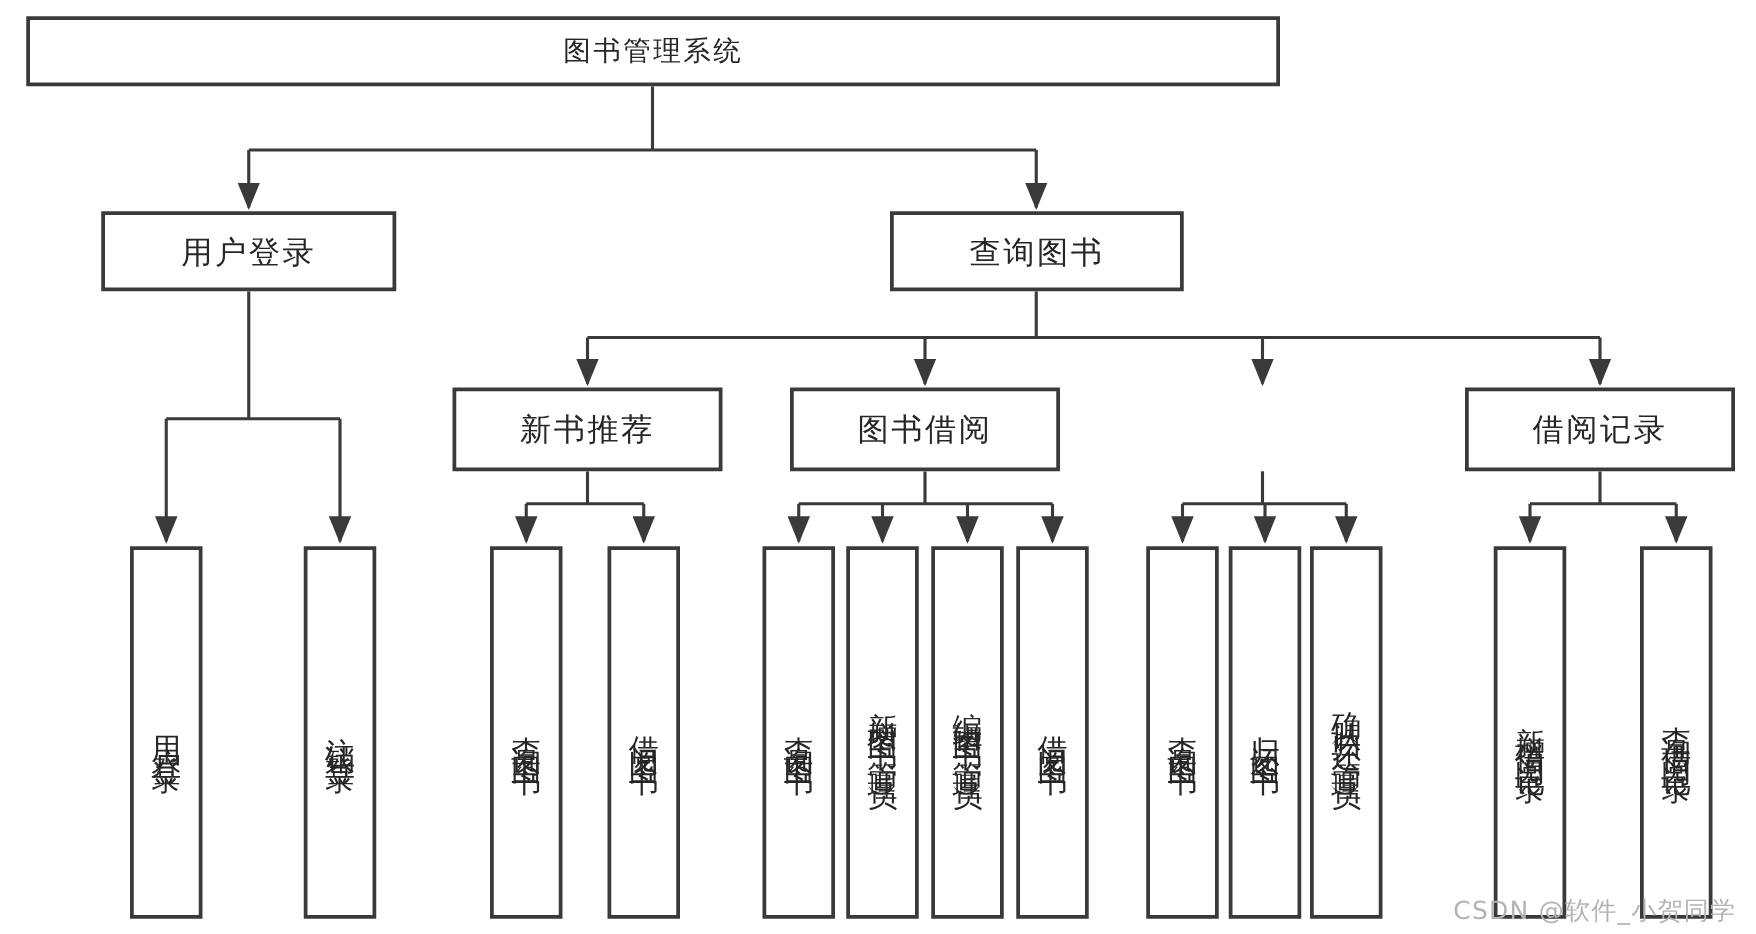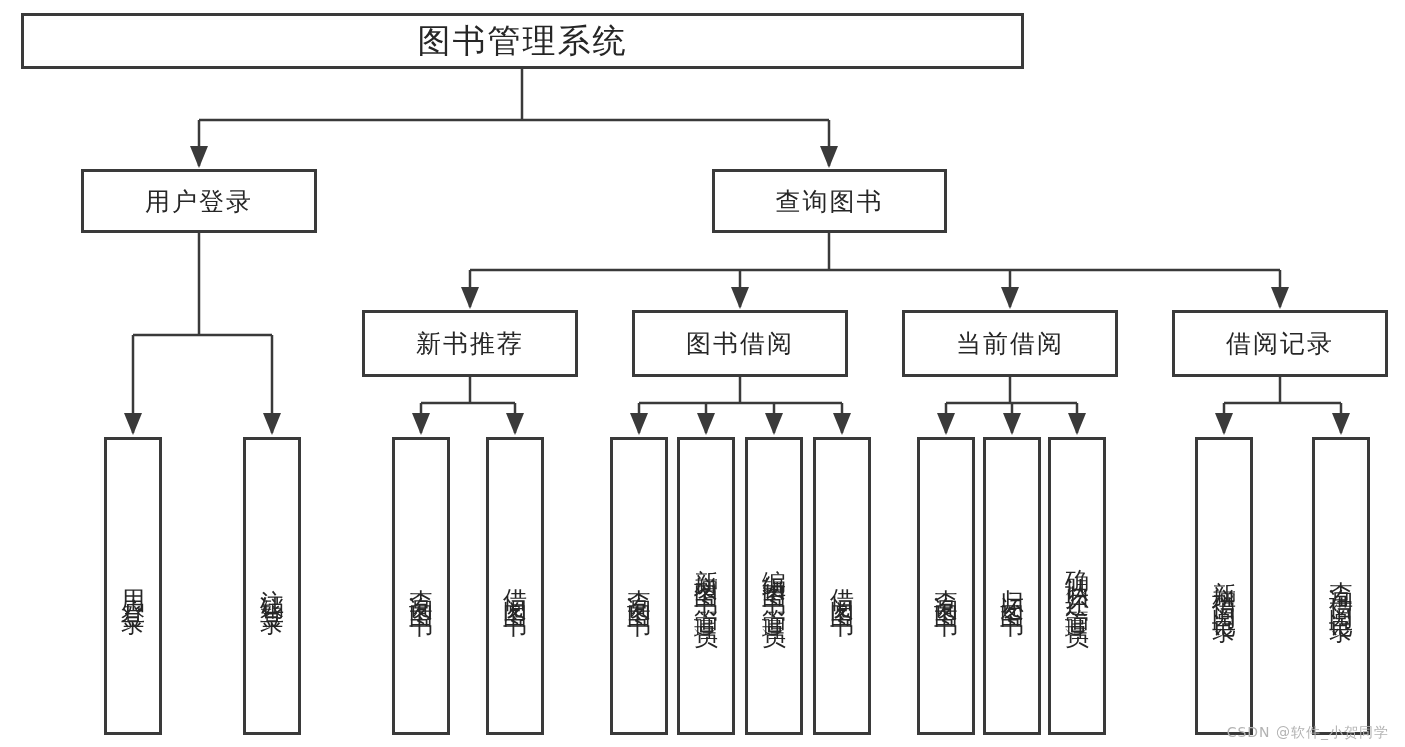--- a/index.html
+++ b/index.html
@@ -20,36 +20,36 @@
   .node{
     position:absolute;
     box-sizing:border-box;
     border:3px solid var(--line);
     background:#fff;
     color:var(--text);
     display:flex;align-items:center;justify-content:center;
     z-index:2;
   }
   .hnode{font-size:25px;letter-spacing:2px;}
-  .root{font-size:33px;letter-spacing:2px;text-align:center;}
+  .root{font-size:22px;letter-spacing:2px;text-align:center;}
   .vnode{width:58px;height:298px;top:437px;}
   .vtext{
     writing-mode:vertical-rl;
     text-orientation:mixed;
     font-size:24px;
     letter-spacing:8px;
     line-height:1;
     white-space:nowrap;
   }
   .watermark{
     position:absolute;
     right:16px;bottom:5px;
     z-index:5;
     color:var(--watermark);
-    font-size:14px;
+    font-size:20px;
     letter-spacing:1px;
   }
 </style>
 </head>
 <body>
 
 <div class="canvas">
 
   <svg class="connectors" width="1405" height="747" viewBox="0 0 1405 747">
     <defs>
@@ -101,21 +101,20 @@
     </g>
   </svg>
 
   <div class="node root" style="left:21px;top:13px;width:1003px;height:56px">图书管理系统</div>
 
   <div class="node hnode" style="left:81px;top:169px;width:236px;height:64px">用户登录</div>
   <div class="node hnode" style="left:712px;top:169px;width:235px;height:64px">查询图书</div>
 
   <div class="node hnode" style="left:362px;top:310px;width:216px;height:67px">新书推荐</div>
   <div class="node hnode" style="left:632px;top:310px;width:216px;height:67px">图书借阅</div>
-  <div class="node hnode" style="left:902px;top:310px;width:216px;height:67px">当前借阅</div>
   <div class="node hnode" style="left:1172px;top:310px;width:216px;height:67px">借阅记录</div>
 
   <div class="node vnode" style="left:104px">
     <span class="vtext">用户登录</span>
   </div>
   <div class="node vnode" style="left:243px">
     <span class="vtext">注销登录</span>
   </div>
 
   <div class="node vnode" style="left:392px">

